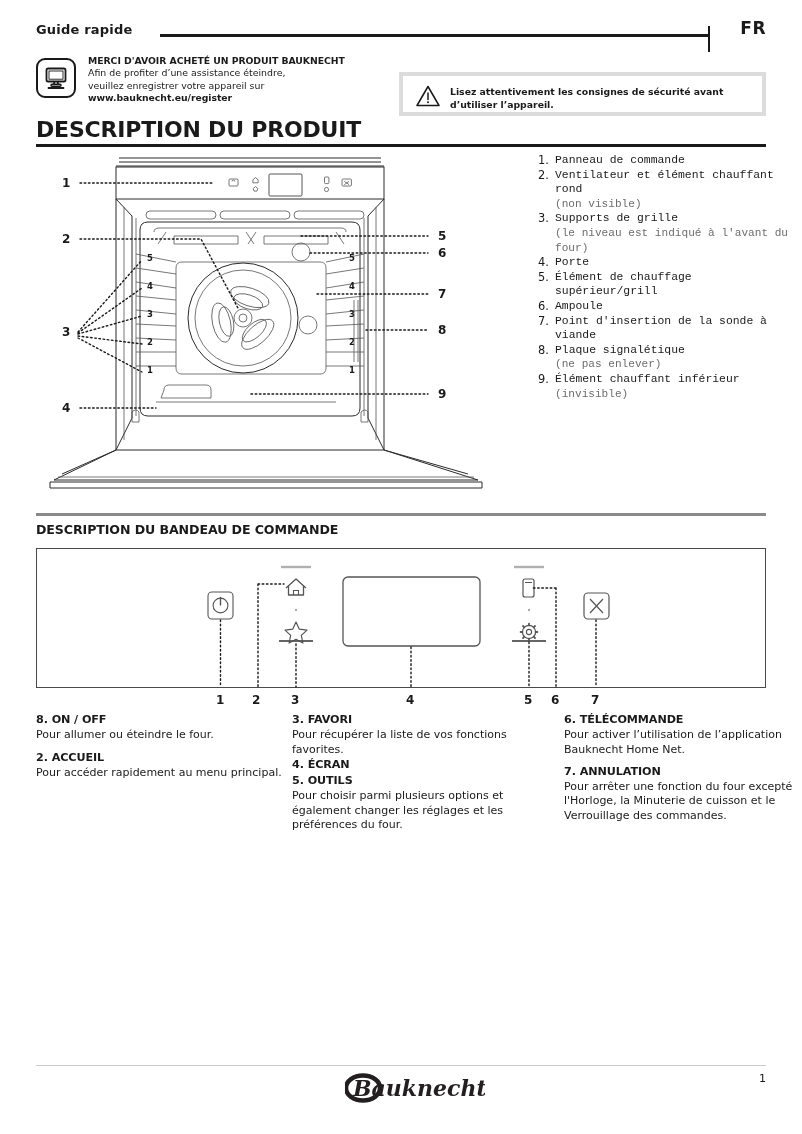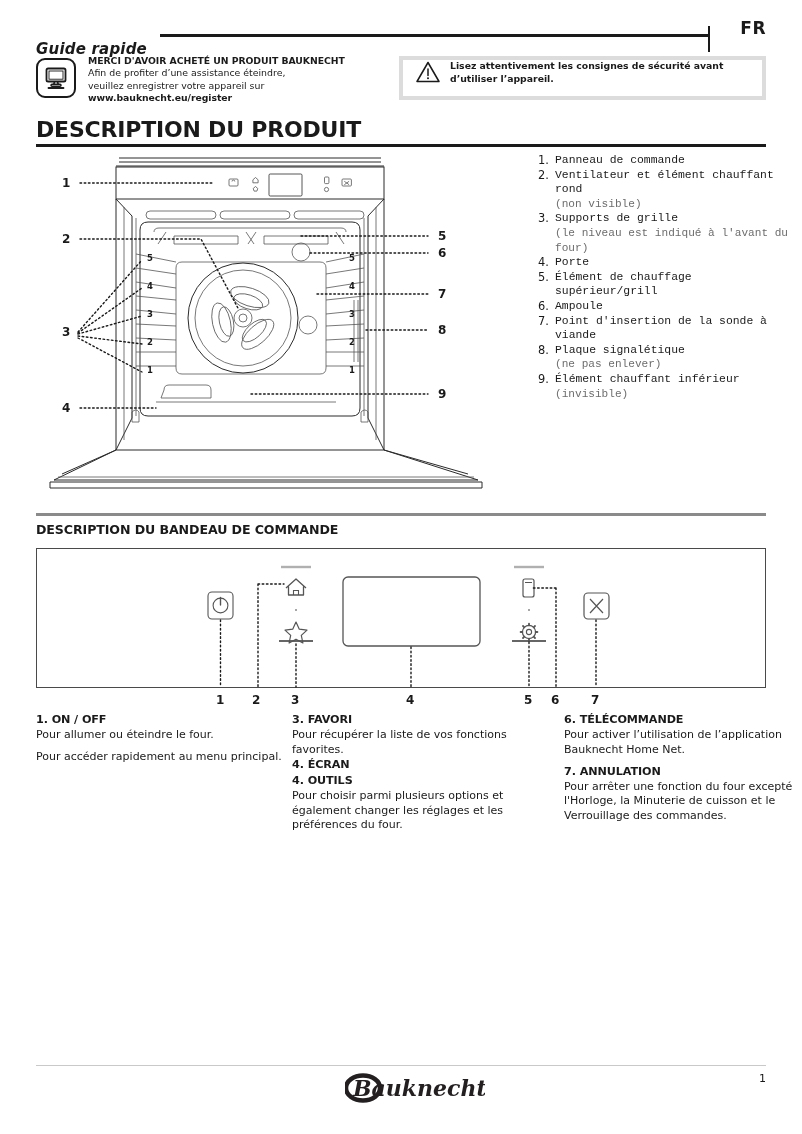--- a/index.html
+++ b/index.html
@@ -8,22 +8,22 @@
     background: #ffffff;
     font-family: "DejaVu Sans", "Liberation Sans", sans-serif;
     color: #1a1a1a;
     overflow: hidden;
   }
   .page { position: relative; width: 802px; height: 1134px; padding: 0; }
 
   
   .hdr { position: absolute; left: 36px; top: 22px; width: 730px; height: 30px; }
   .hdr-title {
-    font-style: italic; font-weight: bold; font-size: 15px; letter-spacing: .2px;
-    position: absolute; left: 0; top: 18px;
+    font-weight: bold; font-size: 13px; letter-spacing: .2px;
+    position: absolute; left: 0; top: 0;
   }
   .hdr-rule {
     position: absolute; left: 124px; top: 12px; right: 58px; height: 3px; background: #1a1a1a;
   }
   .hdr-tick { position: absolute; right: 56px; top: 4px; width: 2px; height: 26px; background: #1a1a1a; }
   .hdr-lang {
     position: absolute; right: 0; top: -4px; font-weight: bold; font-size: 17px; letter-spacing: .5px;
   }
 
   
@@ -31,23 +31,23 @@
   .reg-icon {
     position: absolute; left: 0; top: 3px; width: 40px; height: 40px;
     border: 2.5px solid #1a1a1a; border-radius: 9px;
     display: flex; align-items: center; justify-content: center;
   }
   .reg-txt { margin-left: 52px; font-size: 9.4px; line-height: 1.33; }
   .reg-txt .b { font-weight: bold; font-size: 9.3px; letter-spacing: -.05px; }
 
   
   .warn {
-    position: absolute; left: 399px; top: 56px; width: 367px; height: 44px;
+    position: absolute; left: 399px; top: 72px; width: 367px; height: 44px;
     border: 4px solid #dcdcdc; background: #fff;
-    display: flex; align-items: flex-start;
+    display: flex; align-items: flex-end;
   }
   .warn-icon { flex: 0 0 auto; margin: 0 9px 0 12px; }
   .warn-txt { font-size: 9.3px; font-weight: bold; line-height: 1.38; }
 
   
   .sec1 { position: absolute; left: 36px; top: 118px; width: 730px; }
   .sec1 h1 { font-size: 22px; font-weight: bold; letter-spacing: -.2px; line-height: 1.1; }
   .sec1 .ul { margin-top: 2px; height: 3px; background: #1a1a1a; width: 730px; }
 
   .sec2 { position: absolute; left: 36px; top: 513px; width: 730px; }
@@ -407,31 +407,32 @@
       <text class="cnum" x="370" y="16">4</text>
       <text class="cnum" x="488" y="16">5</text>
       <text class="cnum" x="515" y="16">6</text>
       <text class="cnum" x="555" y="16">7</text>
     </svg>
   </div>
 
   <div class="cols">
 
     <div class="col col-a">
-      <div class="ttl">1. ON / OFF</div>
+      <div class="ttl">8. ON / OFF</div>
       <div class="bdy">Pour allumer ou éteindre le four.</div>
       <div class="gap"></div>
+      <div class="ttl">2. ACCUEIL</div>
       <div class="bdy">Pour accéder rapidement au menu principal.</div>
     </div>
 
     <div class="col col-b">
       <div class="ttl">3. FAVORI</div>
       <div class="bdy">Pour récupérer la liste de vos fonctions favorites.</div>
       <div class="ttl">4. ÉCRAN</div>
-      <div class="ttl">4. OUTILS</div>
+      <div class="ttl">5. OUTILS</div>
       <div class="bdy">Pour choisir parmi plusieurs options et également changer les réglages et les préférences du four.</div>
     </div>
 
     <div class="col col-c">
       <div class="ttl">6. TÉLÉCOMMANDE</div>
       <div class="bdy">Pour activer l’utilisation de l’application Bauknecht Home Net.</div>
       <div class="gap"></div>
       <div class="ttl">7. ANNULATION</div>
       <div class="bdy">Pour arrêter une fonction du four excepté l'Horloge, la Minuterie de cuisson et le Verrouillage des commandes.</div>
     </div>

